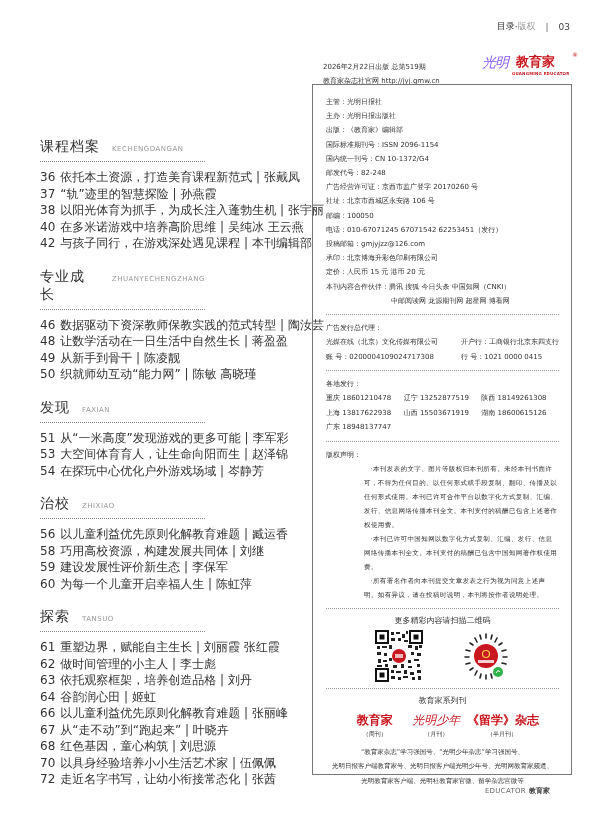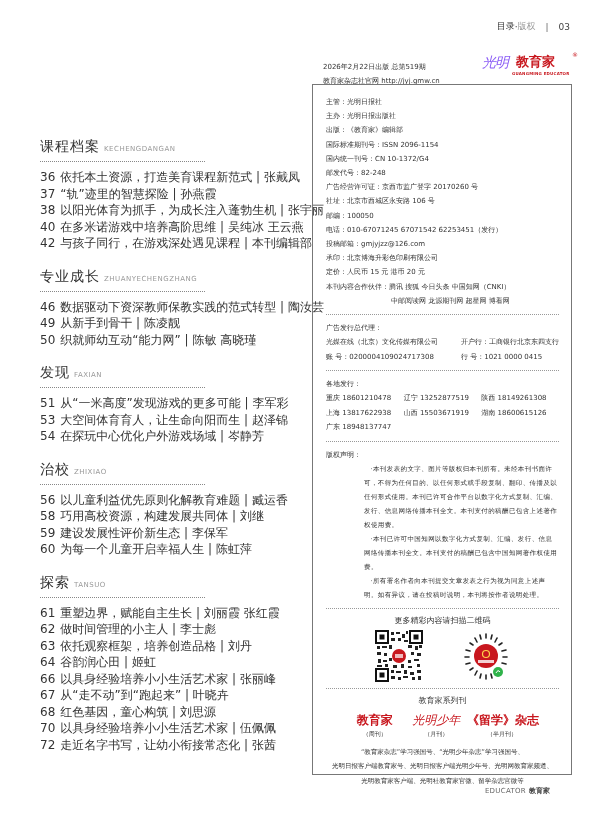--- a/index.html
+++ b/index.html
@@ -8,21 +8,21 @@
 
   .header-nav { position: absolute; top: 20px; right: 30px; font-size: 9px; color: #444; display: flex; align-items: center; }
   .header-nav .active { color: #333; }
   .header-nav .muted { color: #999; }
   .header-nav .sep { margin: 0 10px; color: #666; }
 
   .left-col { position: absolute; left: 40px; top: 138px; width: 240px; }
   .section { margin-bottom: 16px; }
   .section-head { display: flex; align-items: baseline; padding-bottom: 5px; border-bottom: 1px dotted #888; margin-bottom: 7px; width: 165px; }
   .section-title { font-size: 14px; color: #333; font-weight: normal; letter-spacing: 1px; }
-  .section-en { font-size: 7px; color: #999; margin-left: 4px; letter-spacing: 0.5px; }
+  .section-en { font-size: 7px; color: #999; margin-left: 12px; letter-spacing: 0.5px; }
   .toc-item { font-size: 12px; color: #333; line-height: 16.5px; white-space: nowrap; cursor: pointer; }
   .toc-page { margin-right: 5px; }
 
   .pub-info { position: absolute; left: 323px; top: 60px; font-size: 7px; color: #333; line-height: 14px; }
   .logo { position: absolute; left: 480px; top: 52px; width: 100px; height: 30px; }
   .logo-script { position: absolute; left: 2px; top: 2px; font-family: "DejaVu Serif", serif; font-style: italic; font-size: 14px; color: #8b5cf6; letter-spacing: -1px; }
   .logo-main { position: absolute; left: 36px; top: 1px; font-size: 13px; font-weight: bold; color: #c8171e; }
   .logo-reg { position: absolute; left: 92px; top: -1px; font-size: 6px; color: #c8171e; }
   .logo-en { position: absolute; left: 32px; top: 19px; font-size: 4px; font-weight: bold; color: #c8171e; letter-spacing: 0.2px; }
 
@@ -77,20 +77,21 @@
     <div class="toc-item"><span class="toc-page">40</span><span>在多米诺游戏中培养高阶思维 | 吴纯冰  王云燕</span></div>
     <div class="toc-item"><span class="toc-page">42</span><span>与孩子同行，在游戏深处遇见课程 | 本刊编辑部</span></div>
   </div>
 
   <div class="section">
     <div class="section-head">
       <span class="section-title">专业成长</span>
       <span class="section-en">ZHUANYECHENGZHANG</span>
     </div>
     <div class="toc-item"><span class="toc-page">46</span><span>数据驱动下资深教师保教实践的范式转型 | 陶汝芸</span></div>
+    <div class="toc-item"><span class="toc-page">48</span><span>让数学活动在一日生活中自然生长 | 蒋盈盈</span></div>
     <div class="toc-item"><span class="toc-page">49</span><span>从新手到骨干 | 陈凌靓</span></div>
     <div class="toc-item"><span class="toc-page">50</span><span>织就师幼互动“能力网” | 陈敏  高晓瑾</span></div>
   </div>
 
   <div class="section">
     <div class="section-head">
       <span class="section-title">发现</span>
       <span class="section-en">FAXIAN</span>
     </div>
     <div class="toc-item"><span class="toc-page">51</span><span>从“一米高度”发现游戏的更多可能 | 李军彩</span></div>
@@ -111,21 +112,21 @@
 
   <div class="section">
     <div class="section-head">
       <span class="section-title">探索</span>
       <span class="section-en">TANSUO</span>
     </div>
     <div class="toc-item"><span class="toc-page">61</span><span>重塑边界，赋能自主生长 | 刘丽霞  张红霞</span></div>
     <div class="toc-item"><span class="toc-page">62</span><span>做时间管理的小主人 | 李士彪</span></div>
     <div class="toc-item"><span class="toc-page">63</span><span>依托观察框架，培养创造品格 | 刘丹</span></div>
     <div class="toc-item"><span class="toc-page">64</span><span>谷韵润心田 | 姬虹</span></div>
-    <div class="toc-item"><span class="toc-page">66</span><span>以具身经验培养小小生活艺术家 | 张丽峰</span></div>
+    <div class="toc-item"><span class="toc-page">66</span><span>以儿童利益优先原则化解教育难题 | 张丽峰</span></div>
     <div class="toc-item"><span class="toc-page">67</span><span>从“走不动”到“跑起来” | 叶晓卉</span></div>
     <div class="toc-item"><span class="toc-page">68</span><span>红色基因，童心构筑 | 刘思源</span></div>
     <div class="toc-item"><span class="toc-page">70</span><span>以具身经验培养小小生活艺术家 | 伍佩佩</span></div>
     <div class="toc-item"><span class="toc-page">72</span><span>走近名字书写，让幼小衔接常态化 | 张茜</span></div>
   </div>
 </div>
 
 <div class="pub-info">
   <div>2026年2月22日出版  总第519期</div>
   <div>教育家杂志社官网 http://jyj.gmw.cn</div>

